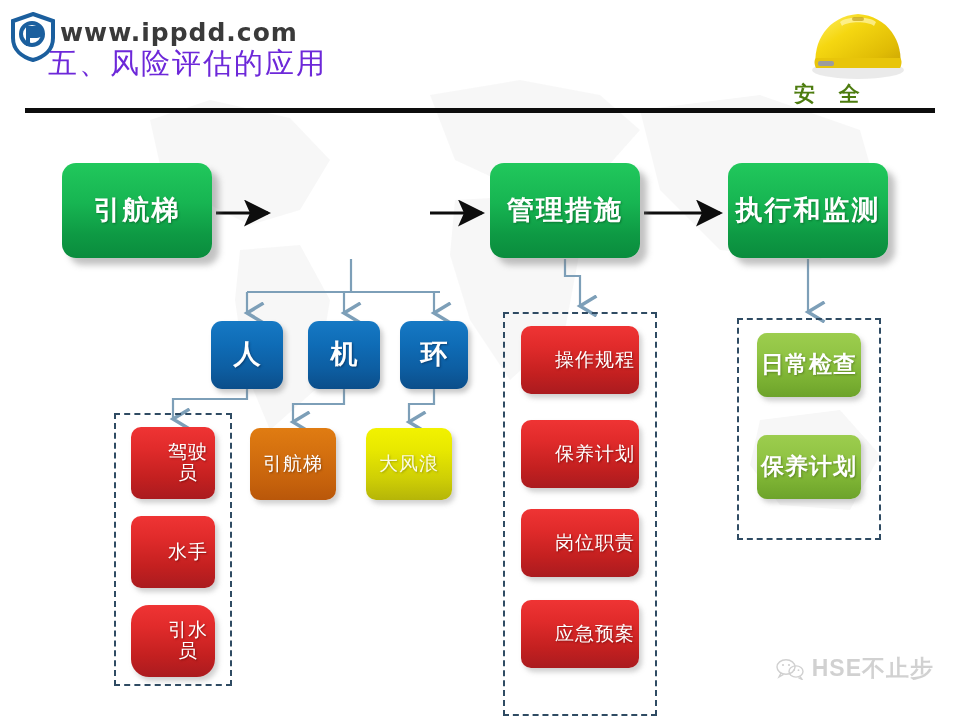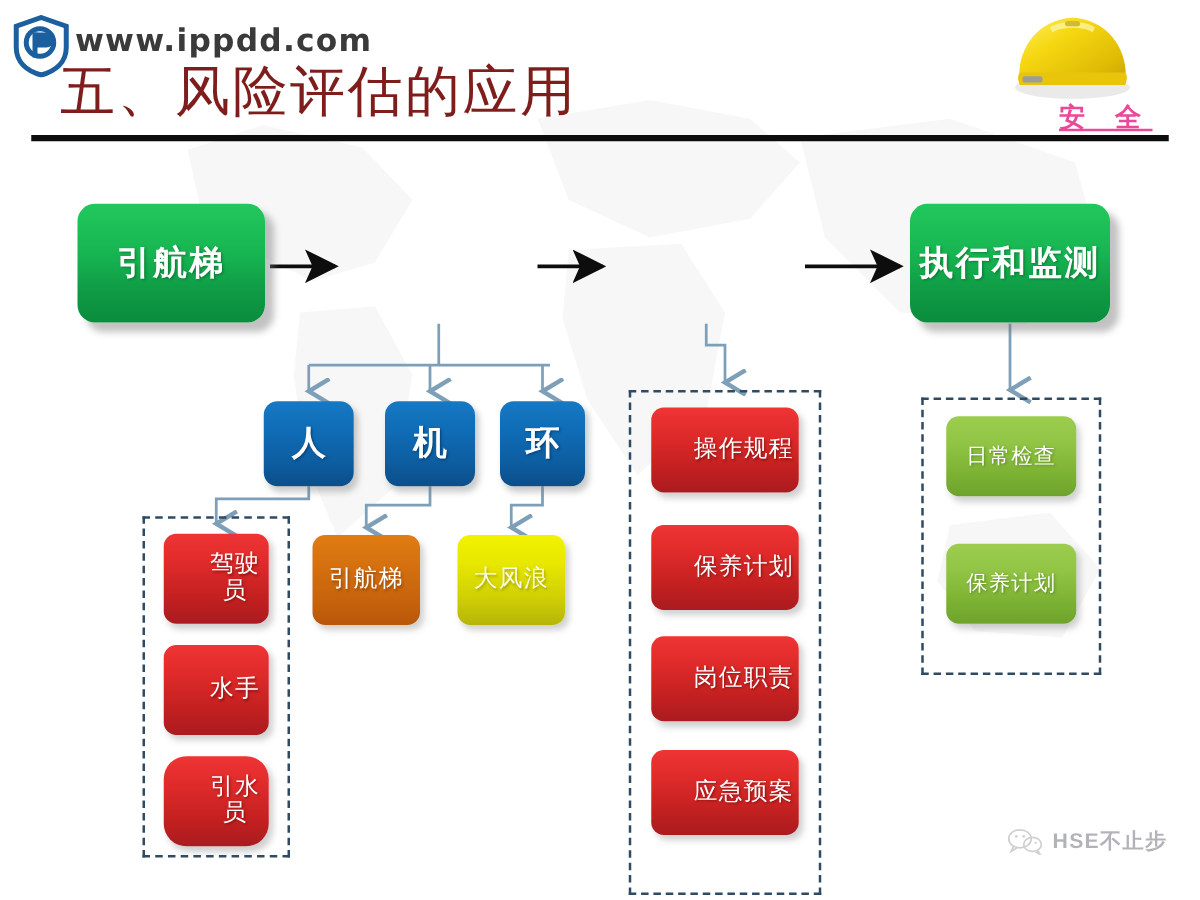--- a/index.html
+++ b/index.html
@@ -53,23 +53,23 @@
     top: 12px;
     width: 46px;
     height: 50px;
     z-index: 7;
   }
 
   .page-title {
     position: absolute;
     left: 48px;
     top: 44px;
-    font-size: 44px;
+    font-size: 29px;
     font-weight: normal;
-    color: #7f1d1d;
+    color: #6d28d9;
     letter-spacing: 2px;
     white-space: nowrap;
     text-shadow: 1px 1px 1px rgba(255,255,255,0.9);
     z-index: 5;
   }
 
   .title-rule {
     position: absolute;
     left: 25px;
     top: 108px;
@@ -86,27 +86,26 @@
     top: 2px;
     width: 128px;
     height: 104px;
     z-index: 6;
   }
   .helmet-caption {
     position: absolute;
     left: 0;
     bottom: -2px;
     width: 128px;
-    text-align: right;
+    text-align: left;
     font-size: 21px;
     font-weight: bold;
-    color: #ec4899;
+    color: #4d7c0f;
     letter-spacing: 9px;
     text-shadow: 1px 1px 0 rgba(255,255,255,0.8);
-    text-decoration: underline;
   }
 
   
   .connectors {
     position: absolute;
     left: 0; top: 0;
     width: 960px; height: 720px;
     z-index: 3;
     pointer-events: none;
   }
@@ -169,23 +168,24 @@
     font-size: 19px;
     letter-spacing: 1px;
     color: #fbfbe2;
     text-shadow: 1px 1px 2px rgba(120,120,0,0.55);
   }
 
   .node-lightgreen {
     border-radius: 10px;
     background: linear-gradient(to bottom, #9ccd4e 0%, #92c545 32%, #7cb233 72%, #6da32b 100%);
     box-shadow: 3px 4px 5px rgba(120,120,120,0.35);
-    font-size: 17px;
+    font-size: 23px;
     letter-spacing: 1px;
     text-shadow: 1px 1px 2px rgba(50,80,10,0.45);
+    font-weight: bold;
   }
 
   
   .dashed-group {
     position: absolute;
     border: 2px dashed #2f4b63;
     box-sizing: border-box;
     z-index: 3;
     background: transparent;
   }
@@ -195,23 +195,23 @@
     position: absolute;
     right: 26px;
     bottom: 36px;
     display: flex;
     align-items: center;
     gap: 7px;
     opacity: 0.32;
     z-index: 6;
   }
   .wechat-mark .wm-text {
-    font-size: 17px;
-    font-weight: bold;
-    color: #0f172a;
+    font-size: 23px;
+    font-weight: bold;
+    color: #737373;
     letter-spacing: 1px;
     white-space: nowrap;
   }
 </style>
 </head>
 <body>
 
 <svg class="bg-map" viewBox="0 0 960 720" preserveAspectRatio="none">
   <g fill="#7a7a7a">
     <path d="M150 120 L210 100 L290 118 L330 160 L300 210 L250 225 L200 200 L160 165 Z"></path>
@@ -289,20 +289,23 @@
     <path d="M808 259 L808 312" fill="none" stroke="#7d9fb8" stroke-width="2.2" marker-end="url(#blueArrow)"></path>
   </svg>
 
   <div class="dashed-group" style="left:114px; top:413px; width:118px; height:273px;"></div>
   <div class="dashed-group" style="left:503px; top:312px; width:154px; height:404px;"></div>
   <div class="dashed-group" style="left:737px; top:318px; width:144px; height:222px;"></div>
 
   <div class="node node-green" style="left:62px; top:163px; width:150px; height:95px;">
     <span>引航梯</span>
   </div>
+  <div class="node node-green" style="left:490px; top:163px; width:150px; height:95px;">
+    <span>管理措施</span>
+  </div>
   <div class="node node-green" style="left:728px; top:163px; width:160px; height:95px;">
     <span>执行和监测</span>
   </div>
 
   <div class="node node-blue" style="left:211px; top:321px; width:72px; height:68px;">
     <span>人</span>
   </div>
   <div class="node node-blue" style="left:308px; top:321px; width:72px; height:68px;">
     <span>机</span>
   </div>

